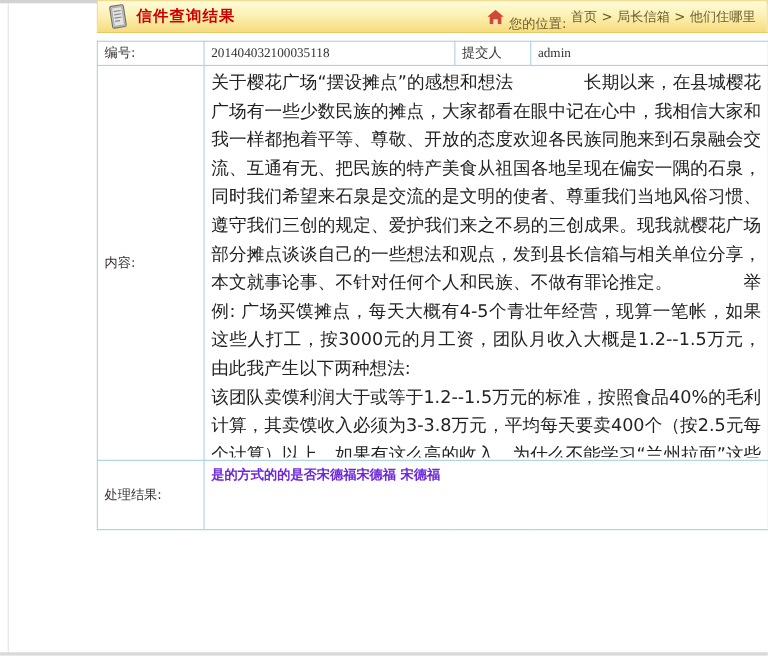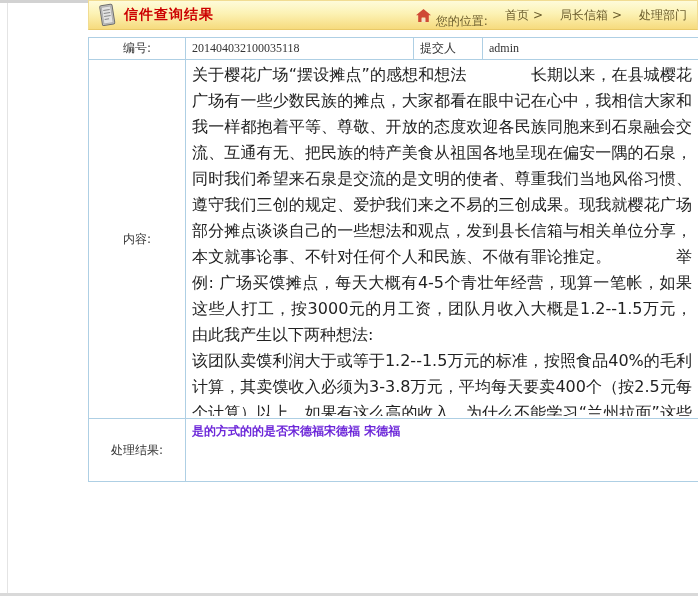--- a/index.html
+++ b/index.html
@@ -31,21 +31,21 @@
     background: linear-gradient(to bottom, #fefbda 0%, #fcf2b4 45%, #f6db7e 100%);
     border: 1px solid #f1dc92;
     border-bottom: 1px solid #e9c967;
     padding: 0 10px 0 8px;
   }
   .header-title {
     color: #cc0000; font-weight: bold; font-size: 14px; margin-left: 7px;
     letter-spacing: 1px;
   }
   .spacer { flex: 1; }
-  .crumb, .crumb-link, .crumb-sep { font-size: 12px; color: #6b5d2e; margin-left: 13px; }
+  .crumb, .crumb-link, .crumb-sep { font-size: 12px; color: #6b5d2e; }
   .crumb-link { text-decoration: none; cursor: pointer; }
   .crumb-sep { margin: 0 4px; }
   .crumb-prefix { margin: 12px 4px 0 5px; }
   .icon { display: inline-flex; align-items: center; }
   
   .section-bar {
     margin-top: 13px; height: 26px; line-height: 26px; box-sizing: border-box;
     background: #f5f5f5;
     border-top: 1px solid #ececec; border-bottom: 1px solid #e2e2e2;
     padding-left: 22px;
@@ -58,21 +58,21 @@
     border-collapse: collapse; table-layout: fixed;
     background: #ffffff;
     border: 1px solid #8fb9d4;
   }
   table.detail td {
     border: 1px solid #aecfe4;
     font-size: 12px; color: #333333;
     padding: 2px 6px; vertical-align: middle;
     overflow: hidden;
   }
-  td.lbl  { text-align: center; padding-right: 7px; }
+  td.lbl  { text-align: left; padding-right: 7px; }
   td.red  { color: #e60000; }
   td.sublbl { text-align: left; padding-left: 8px; }
   td.mono {
     font-family: Liberation Serif, serif;
     font-size: 12px; color: #222222; padding-left: 9px; margin-top: 23px;
   }
   td.boldval { font-weight: bold; color: #000000; font-size: 13px; padding-left: 9px; }
   td.r1 { height: 17px; }
   td.r2 { height: 19px; }
   td.r5 { height: 21px; }
@@ -119,21 +119,21 @@
       <svg width="15" height="13" viewBox="0 0 15 13">
         <path d="M7.5 0 L15 6.2 L12.8 6.2 L12.8 13 L9.3 13 L9.3 8.6 L5.7 8.6 L5.7 13 L2.2 13 L2.2 6.2 L0 6.2 Z" fill="#cf4a35"></path>
         <rect x="5.7" y="9.2" width="3.6" height="3.8" fill="#f3e2c8"></rect>
       </svg>
     </span>
     <span class="crumb crumb-prefix">您的位置:</span>
     <a class="crumb-link">首页</a>
     <span class="crumb-sep">&gt;</span>
     <a class="crumb-link">局长信箱</a>
     <span class="crumb-sep">&gt;</span>
-    <span class="crumb">处理部门</span>
+    <span class="crumb">他们住哪里</span>
   </div>
 
 
   <table class="detail">
     <colgroup>
       <col style="width:97px">
         <col style="width:228px">
         <col style="width:69px">
         <col style="width:216px">
     </colgroup>

